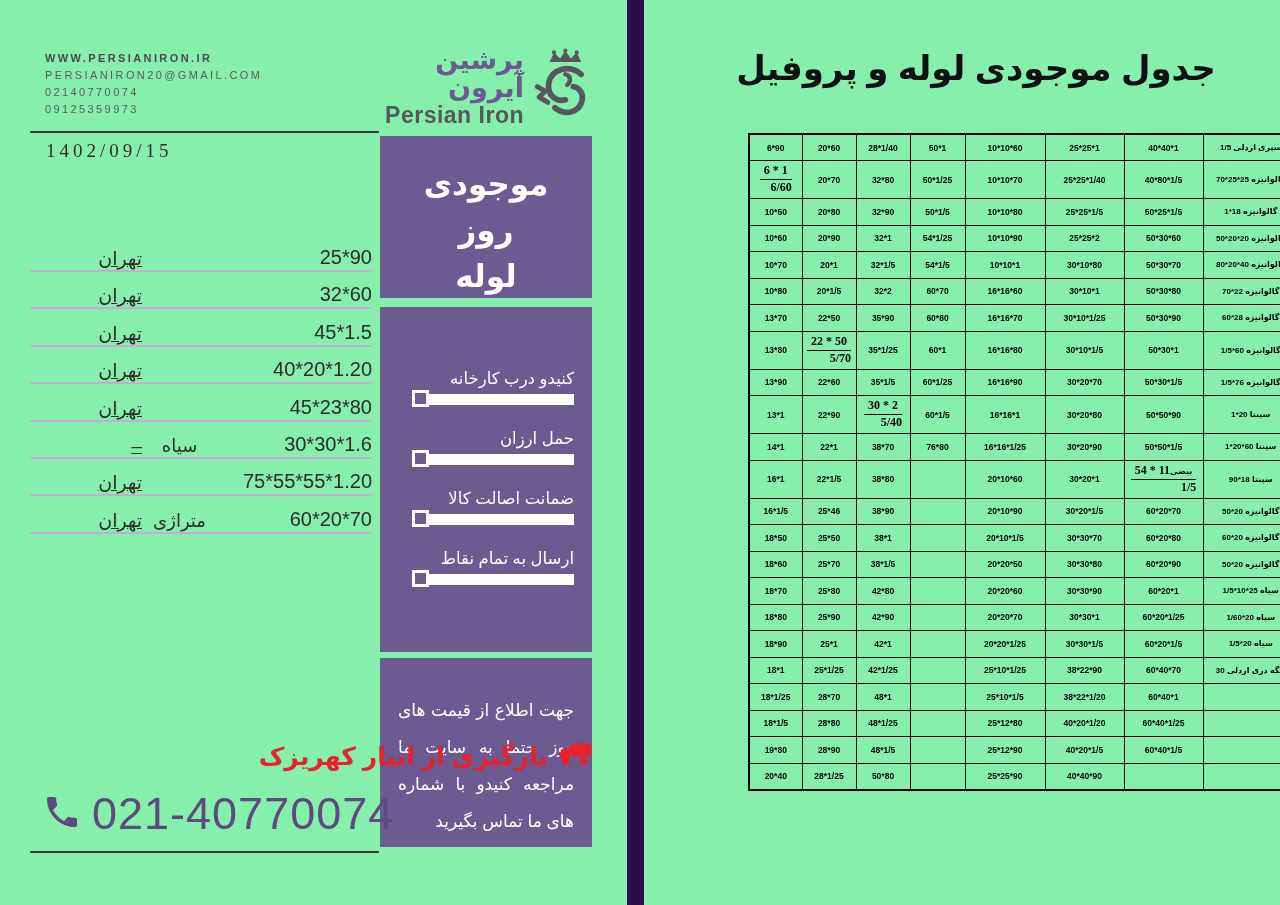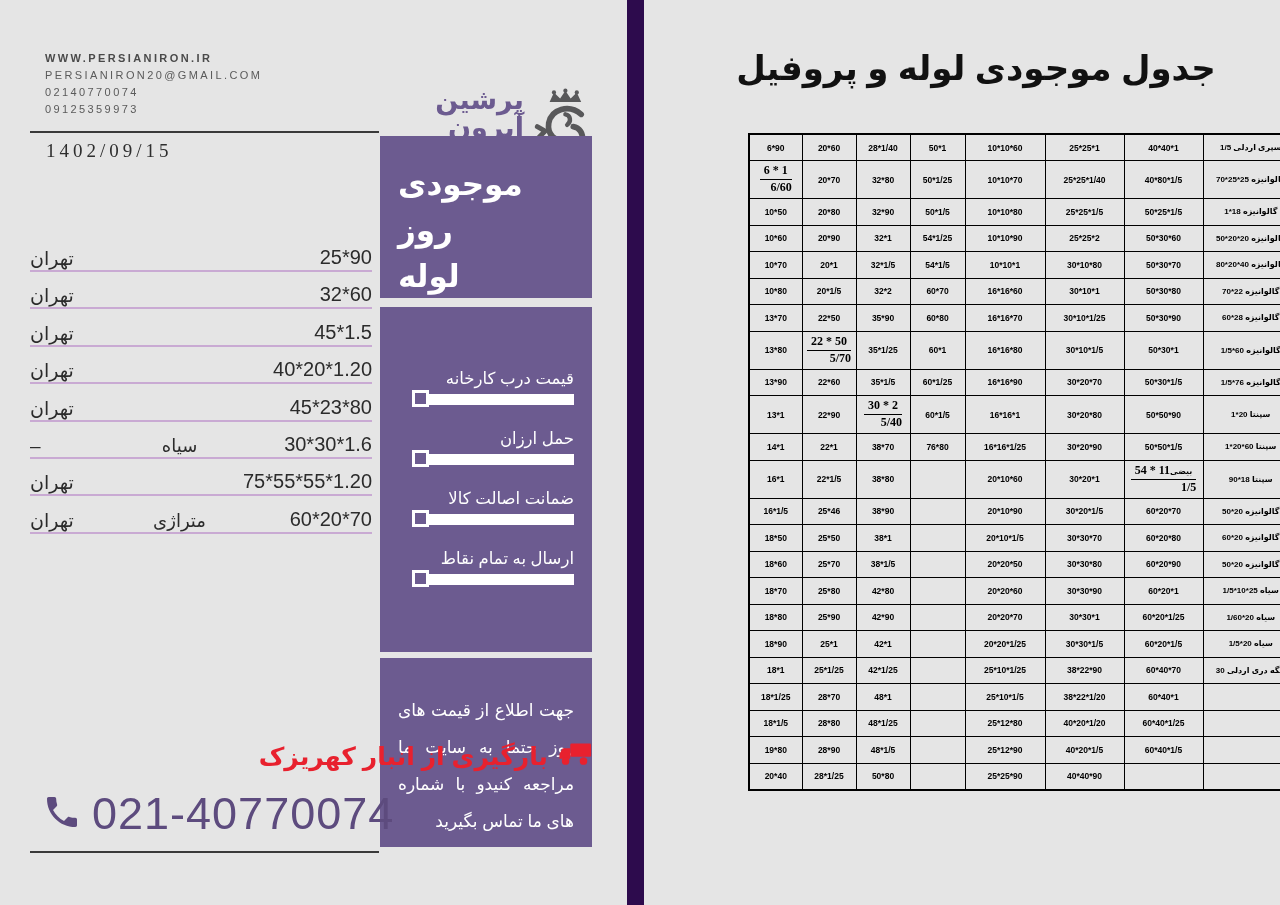--- a/index.html
+++ b/index.html
@@ -1,48 +1,48 @@
 <!DOCTYPE html>
 <html lang="fa" style="--purple: #6c5b90; --dark-purple: #2d0b4d; --red: #e8212e; --phone-purple: #5d4b7e; --underline: #c9aad3;"><head>
 <meta charset="utf-8">
 <style>
   html,body{margin:0;padding:0;background:#fff;}
-  .page{position:relative;width:1280px;height:905px;background:#e5e5e5;overflow:hidden;
+  .page{position:relative;width:1280px;height:905px;background:#86efac;overflow:hidden;
         font-family:"Liberation Sans","DejaVu Sans",sans-serif;color:#222;}
   
   .divider-strip{position:absolute;left:627px;top:0;width:17px;height:905px;background:var(--dark-purple,#2d0b4d);}
   
   .contact{position:absolute;left:45px;top:50px;font-size:11px;letter-spacing:2.4px;color:#5a5a5a;line-height:17px;}
   .contact .site{font-weight:700;color:#4a4a4a;}
   
-  .logo{position:absolute;left:352px;top:46px;width:240px;display:flex;justify-content:flex-end;align-items:center;gap:6px;margin-top:40px;}
+  .logo{position:absolute;left:352px;top:46px;width:240px;display:flex;justify-content:flex-end;align-items:center;gap:6px;}
   .logo-txt{text-align:right;line-height:1.05;}
   .logo-fa{font-size:27px;font-weight:700;color:var(--purple,#6c5b90);}
   .logo-en{font-size:23px;font-weight:700;color:#58585a;letter-spacing:0.5px;}
   .hline{position:absolute;left:30px;width:349px;height:2px;background:#3a3a3a;}
   .hline.top{top:131px;}
   .hline.bottom{top:851px;}
   .date{position:absolute;left:46px;top:140px;font-family:"Liberation Serif","DejaVu Serif",serif;
         font-size:19px;letter-spacing:4px;color:#2e2e2e;}
   
   .panel{position:absolute;left:380px;width:212px;background:var(--purple,#6c5b90);color:#fff;box-sizing:border-box;}
-  .panel.s1{top:136px;height:162px;padding:26px 18px 0;text-align:left;}
+  .panel.s1{top:136px;height:162px;padding:26px 18px 0;text-align:center;}
   .panel-title{font-size:31px;font-weight:700;line-height:46px;}
   .panel.s2{top:307px;height:345px;display:flex;flex-direction:column;gap:24px;padding:62px 18px 0 30px;}
   .feature{}
   .feat-label{text-align:right;font-size:16.5px;margin-bottom:6px;}
   .bar{position:relative;height:11px;background:#fff;margin-left:2px;}
   .bar .sq{position:absolute;left:0;top:-4.5px;width:11px;height:11px;border:3px solid #fff;background:var(--purple,#6c5b90);}
   .panel.s3{top:658px;height:189px;padding:34px 18px 0;font-size:17px;line-height:37px;}
   .note-line{direction:rtl;text-align:justify;text-align-last:justify;}
   .note-line:last-child{text-align-last:right;}
   
   .inv-row{position:absolute;left:30px;width:342px;height:26px;border-bottom:2px solid var(--underline,#c9aad3);
            display:flex;align-items:flex-end;font-size:20px;color:#2b2b2b;}
-  .inv-row .city{width:112px;text-align:left;font-size:19px;}
+  .inv-row .city{width:112px;text-align:right;font-size:19px;text-decoration:underline;}
   .inv-row .mid{flex:1;text-align:center;font-size:18px;}
   .inv-row .size{width:155px;text-align:right;padding-bottom:1px;}
   
   .red-note{position:absolute;left:250px;top:741px;width:342px;display:flex;justify-content:flex-end;align-items:center;gap:10px;}
   .red-note .txt{font-size:25px;font-weight:700;color:var(--red,#e8212e);}
   
   .phone-row{position:absolute;left:42px;top:788px;display:flex;align-items:center;gap:10px;}
   .phone-num{font-size:45px;font-weight:500;color:var(--phone-purple,#5d4b7e);letter-spacing:1px;text-align:center;}
   
   .table-title{position:absolute;left:700px;top:48px;width:552px;text-align:center;
@@ -94,21 +94,21 @@
 
   <div class="hline top"></div>
   <div class="date">1402/09/15</div>
 
   <div class="panel s1">
     <div class="panel-title">موجودی روز</div>
     <div class="panel-title">لوله پروفیل</div>
   </div>
   <div class="panel s2" id="features">
       <div class="feature">
-        <div class="feat-label">قیمت درب کارخانه</div>
+        <div class="feat-label">کنیدو درب کارخانه</div>
         <div class="bar">
           <span class="sq"></span>
         </div>
       </div>
       <div class="feature">
         <div class="feat-label">حمل ارزان</div>
         <div class="bar">
           <span class="sq"></span>
         </div>
       </div>

